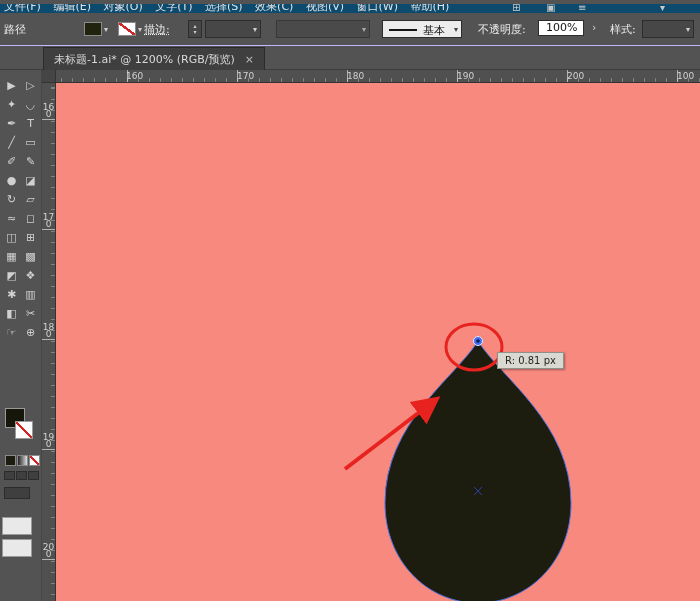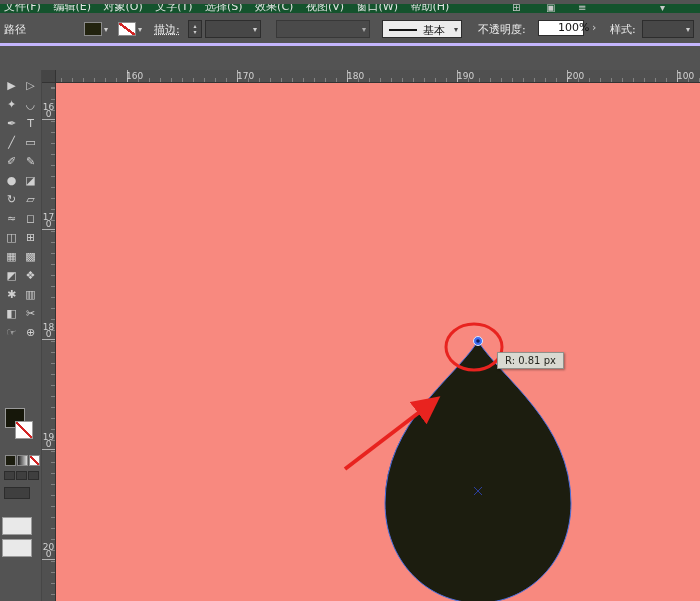--- a/index.html
+++ b/index.html
@@ -1,42 +1,42 @@
 <!DOCTYPE html>
 <html><head>
 <meta charset="utf-8">
 <style>
   html,body{margin:0;padding:0;background:#2b2b2b;}
   .app{position:relative;width:700px;height:601px;overflow:hidden;background:#535353;
        font-family:"DejaVu Sans","Liberation Sans",sans-serif;font-size:11px;color:#ddd;}
   .abs{position:absolute;}
 
   
-  #menu-bar{left:0;top:4px;width:700px;height:13px;overflow:hidden;background:#14532d;}
+  #menu-bar{left:0;top:4px;width:700px;height:13px;overflow:hidden;background:#0c4a6e;}
   #menu-row{position:absolute;top:-5px;left:4px;white-space:nowrap;}
   .menu-item{display:inline-block;margin-right:9px;font-size:11px;color:#e3e3e3;}
   .appbar-icon{position:absolute;top:-2px;font-size:10px;color:#c8c8c8;}
 
   
-  #control-bar{left:0;top:13px;width:700px;height:33px;background:#535353;border-bottom:3px solid #c4b5fd;box-sizing:border-box;}
+  #control-bar{left:0;top:13px;width:700px;height:33px;background:#535353;border-bottom:1px solid #c4b5fd;box-sizing:border-box;}
   #control-bar .label{position:absolute;top:9px;color:#ececec;}
   .swatch{position:absolute;top:9px;width:18px;height:14px;border:1px solid #8a8a8a;box-sizing:border-box;}
   .none-diag{background:#fff linear-gradient(to top right,transparent 44%,#d22525 44%,#d22525 56%,transparent 56%);}
   .caret{position:absolute;font-size:8px;color:#cfcfcf;}
   .combo{position:absolute;top:7px;height:18px;background:#474747;border:1px solid #2d2d2d;box-sizing:border-box;}
   .combo .caret{right:3px;top:4px;}
   .stepper{position:absolute;top:7px;width:14px;height:18px;background:#474747;border:1px solid #2d2d2d;box-sizing:border-box;
            display:flex;flex-direction:column;align-items:center;justify-content:center;line-height:6px;}
   .stepper span{font-size:6px;color:#cfcfcf;}
   #brush-combo{background:#ececec;border:1px solid #2d2d2d;color:#141414;}
   #brush-combo .dash{position:absolute;left:6px;top:8px;width:28px;border-top:2px solid #141414;}
   #brush-combo .bval{position:absolute;left:40px;top:2px;font-size:11px;color:#141414;}
   #brush-combo .caret{color:#444;}
   #opacity-field{position:absolute;left:538px;top:7px;width:46px;height:16px;background:#fff;color:#141414;
-                 border:1px solid #2d2d2d;box-sizing:border-box;padding-left:19px;line-height:14px;font-size:11px;}
+                 border:1px solid #2d2d2d;box-sizing:border-box;padding-left:7px;line-height:14px;font-size:11px;}
   #flyout-chevron{position:absolute;left:592px;top:8px;color:#cfcfcf;font-size:11px;}
 
   
   #tab-bar{left:0;top:47px;width:700px;height:23px;background:#535353;border-bottom:1px solid #3c3c3c;box-sizing:border-box;}
   #doc-tab{position:absolute;left:43px;top:0;height:22px;background:#3f3f3f;border:1px solid #2b2b2b;border-bottom:none;
            display:flex;align-items:center;gap:10px;padding:0 10px;color:#d9d9d9;font-size:11px;}
   #doc-tab .close{color:#bdbdbd;font-size:11px;cursor:default;}
 
   
   #ruler-corner{left:42px;top:70px;width:14px;height:13px;background:#454545;border-right:1px solid #333;border-bottom:1px solid #333;box-sizing:border-box;}
@@ -103,21 +103,21 @@
 
   <div class="abs" id="control-bar">
     <span class="label" style="left:4px;">路径</span>
 
     <span class="swatch" style="left:84px;background:#22230f;"></span>
     <span class="caret" style="left:104px;top:12px;">▾</span>
 
     <span class="swatch none-diag" style="left:118px;"></span>
     <span class="caret" style="left:138px;top:12px;">▾</span>
 
-    <span class="label" style="left:154px;text-decoration:underline dotted;">描边:</span>
+    <span class="label" style="left:144px;text-decoration:underline dotted;">描边:</span>
 
     <span class="stepper" style="left:188px;">
       <span>▴</span>
       <span>▾</span>
     </span>
     <span class="combo" style="left:205px;width:56px;">
       <span class="caret">▾</span>
     </span>
 
     <span class="combo" style="left:276px;width:94px;opacity:.7;">
@@ -133,20 +133,26 @@
     <span class="label" style="left:478px;">不透明度:</span>
     <span id="opacity-field">100%</span>
     <span id="flyout-chevron">›</span>
 
     <span class="label" style="left:610px;">样式:</span>
     <span class="combo" style="left:642px;width:52px;">
       <span class="caret">▾</span>
     </span>
   </div>
 
+  <div class="abs" id="tab-bar">
+    <div id="doc-tab">
+      <span>未标题-1.ai* @ 1200% (RGB/预览)</span>
+      <span class="close">×</span>
+    </div>
+  </div>
 
   <div class="abs" id="ruler-corner"></div>
   <div class="abs" id="hruler">
     <span class="hnum" style="left:70px;">160</span>
     <span class="hnum" style="left:181px;">170</span>
     <span class="hnum" style="left:291px;">180</span>
     <span class="hnum" style="left:401px;">190</span>
     <span class="hnum" style="left:511px;">200</span>
     <span class="hnum" style="left:621px;">100</span>
   </div>

